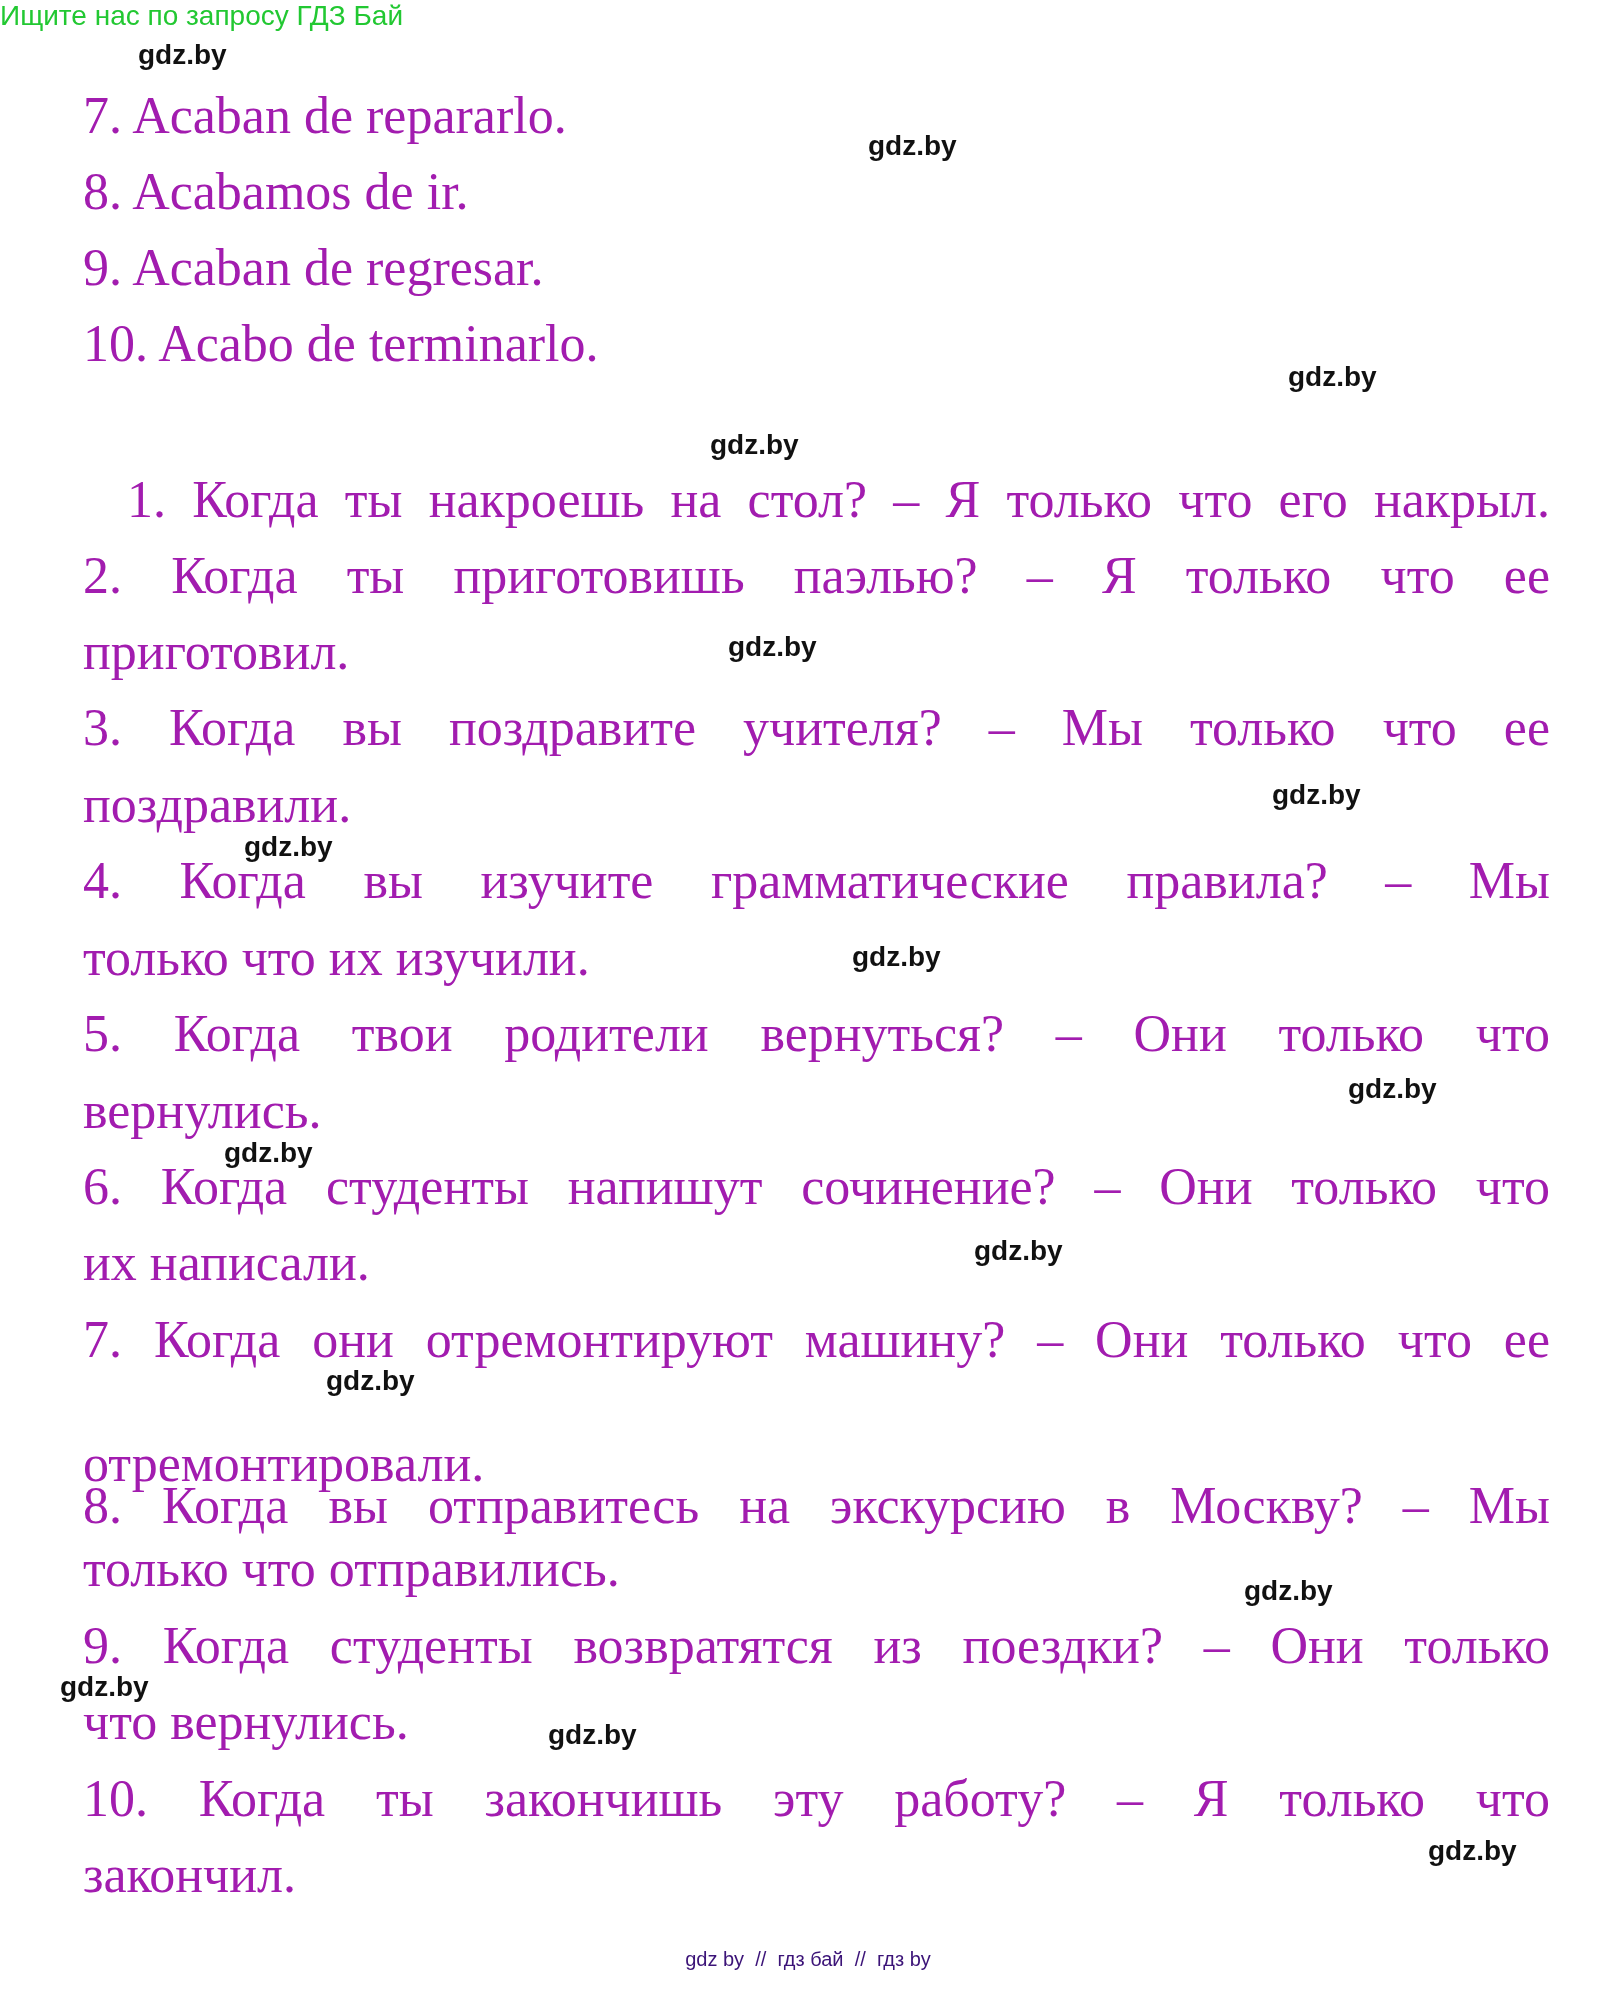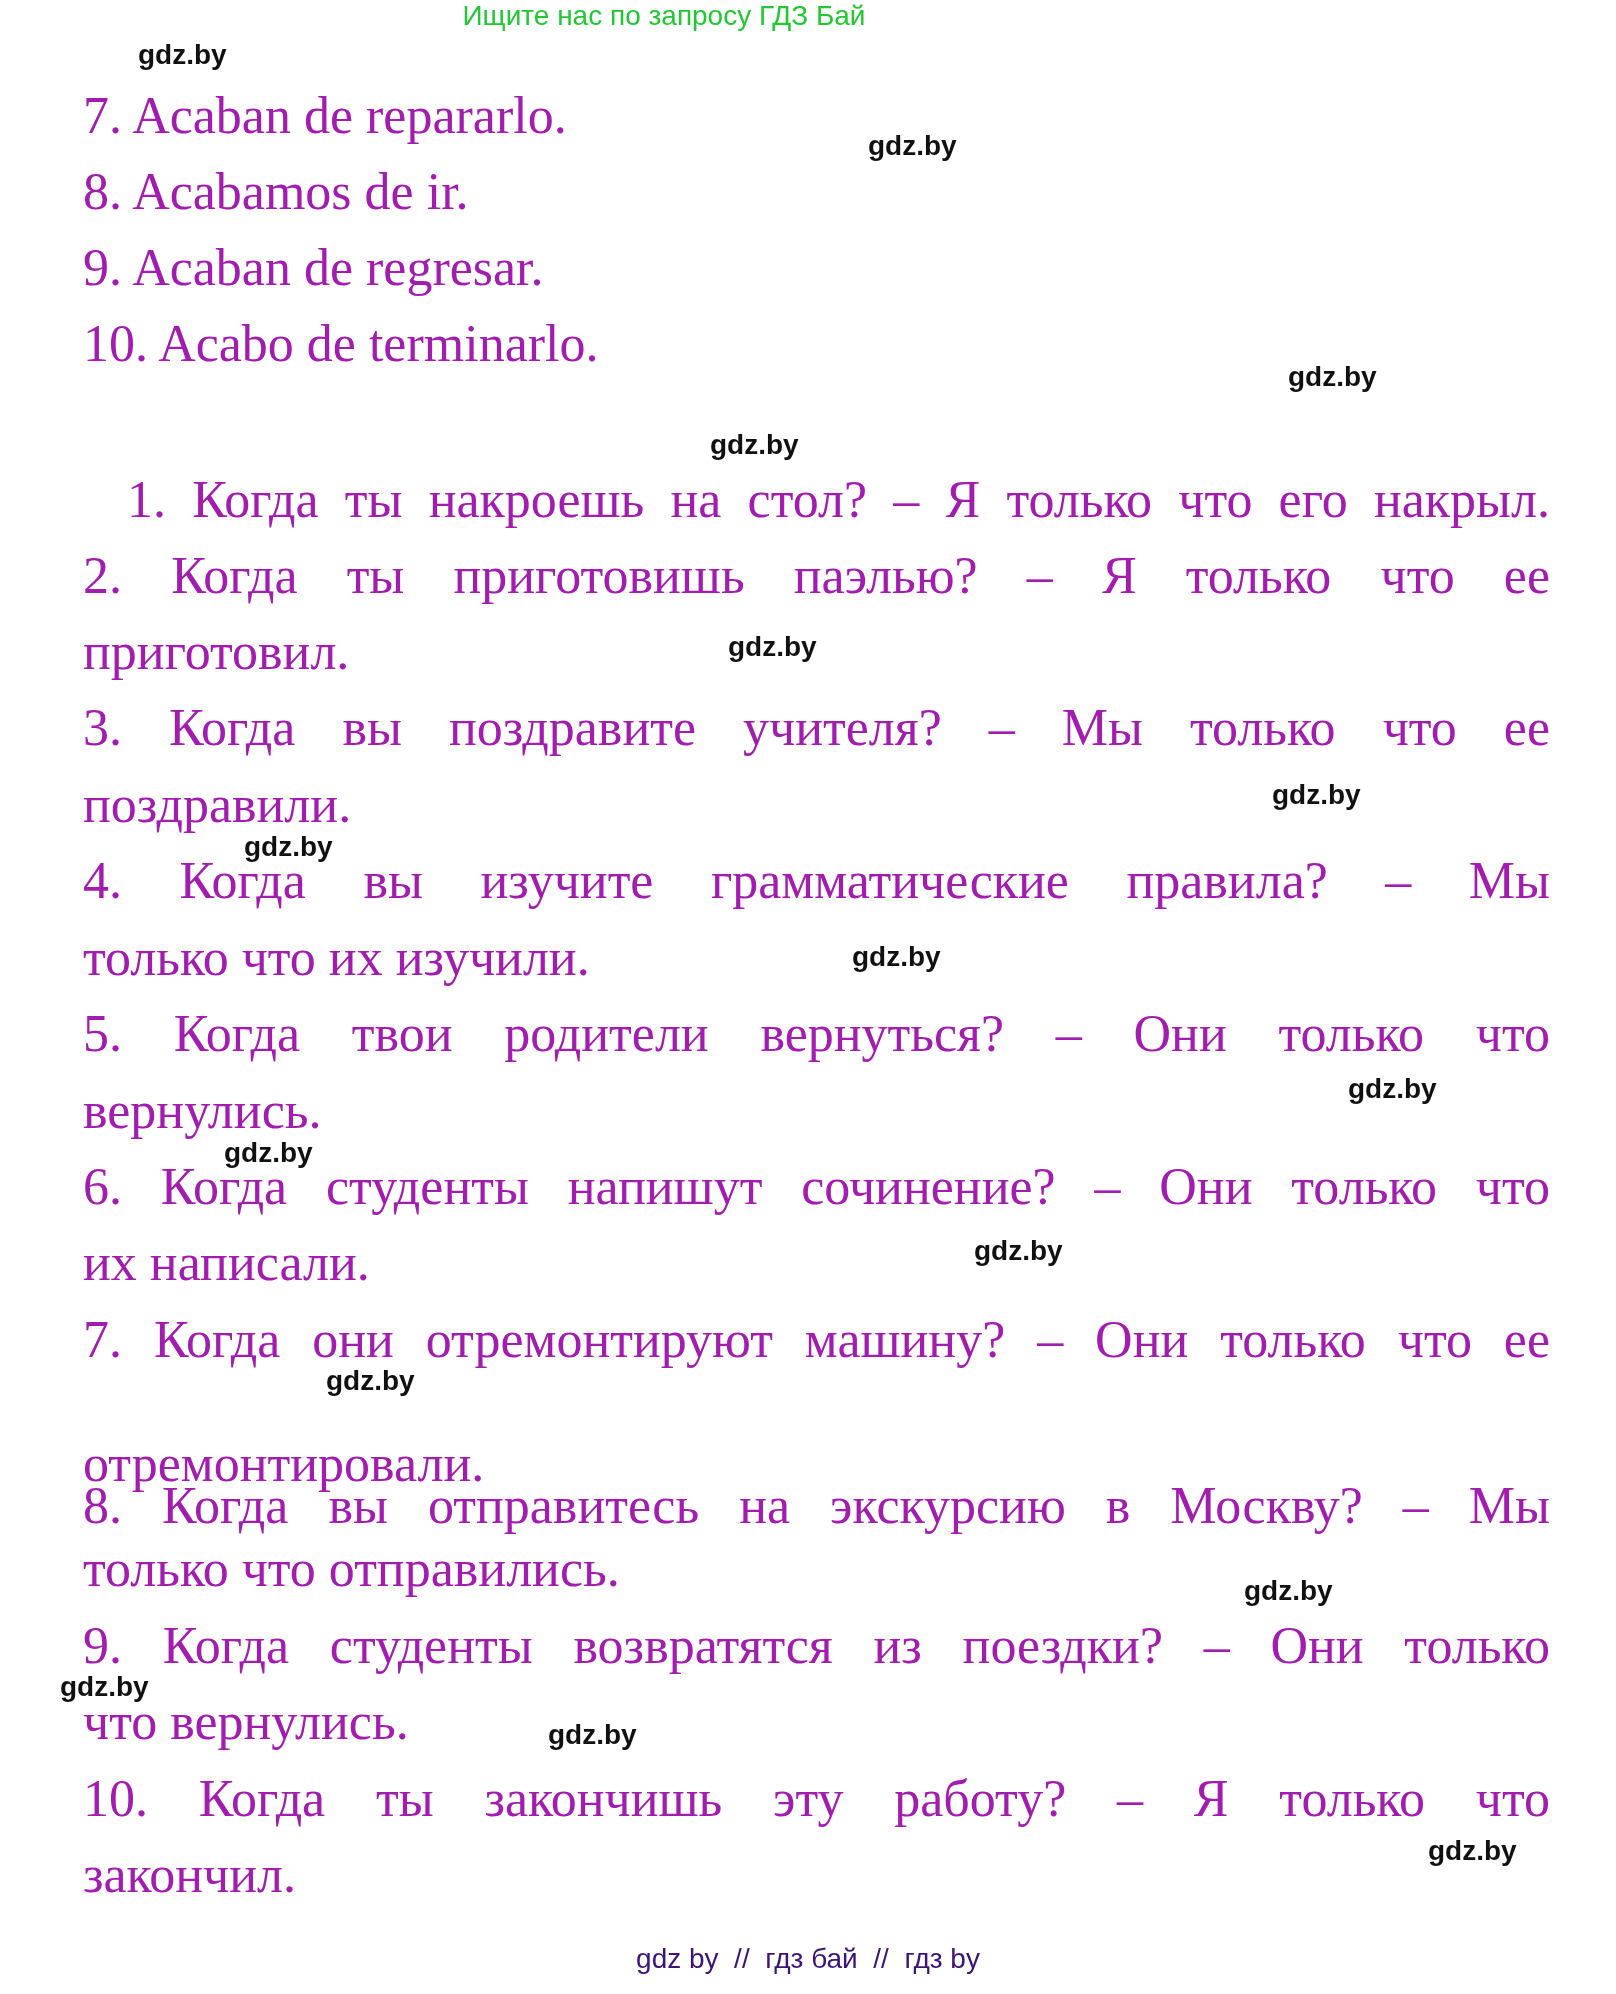--- a/index.html
+++ b/index.html
@@ -1,34 +1,34 @@
 <!DOCTYPE html>
 <html><head>
 <meta charset="utf-8">
 <style>
   html, body { margin: 0; padding: 0; background: #ffffff; }
   body { width: 1616px; height: 1994px; position: relative; overflow: hidden; }
   .banner {
-    position: absolute; top: 0; left: 0; width: 1328px; text-align: center;
+    position: absolute; top: 0; left: 0; width: 1328px; 
     font-family: "Liberation Sans", sans-serif; font-size: 28px; color: #22c832;
     line-height: 32px;
   }
   .line {
     position: absolute; left: 83px; right: 66px;
     font-family: "Liberation Serif", serif; font-size: 52px; color: #a21caf;
     line-height: 60px; white-space: nowrap;
   }
   .line.just { text-align: justify; text-align-last: justify; white-space: normal; }
   .wm {
     position: absolute; font-family: "Liberation Sans", sans-serif;
     font-size: 28px; color: #111; line-height: 30px; font-weight: bold;
   }
   .footer {
     position: absolute; top: 1942px; left: 0; width: 1616px; text-align: center;
-    font-family: "Liberation Sans", sans-serif; font-size: 28px; color: #3c1478;
+    font-family: "Liberation Sans", sans-serif; font-size: 20px; color: #3c1478;
     line-height: 34px; white-space: pre;
   }
 </style>
 </head>
 <body>
 
 <div class="banner" style="top:0px;">Ищите нас по запросу ГДЗ Бай</div>
 
 <div class="line" style="top:86px;">7. Acaban de repararlo.</div>
 <div class="line" style="top:162px;">8. Acabamos de ir.</div>

